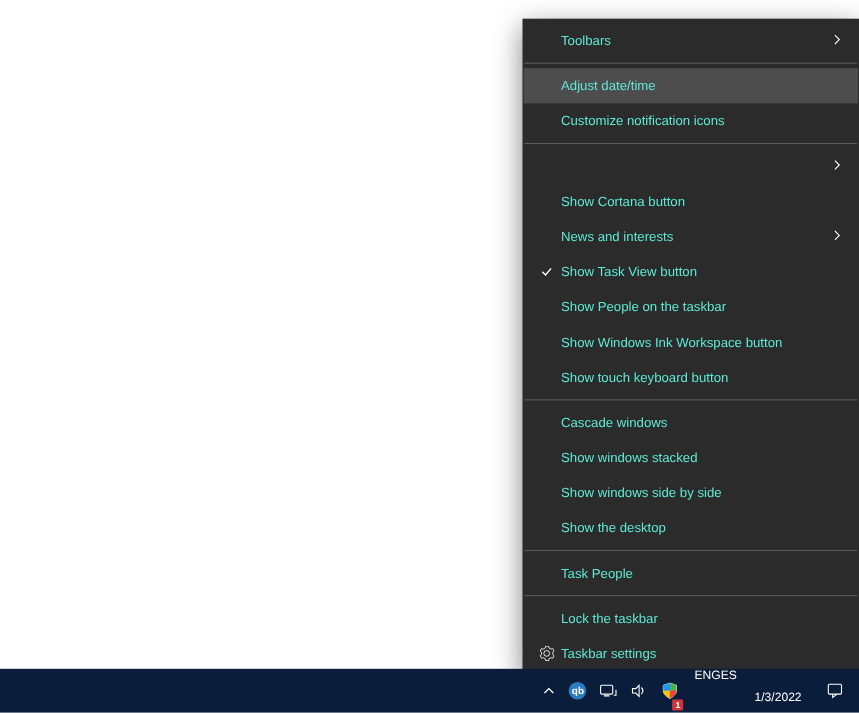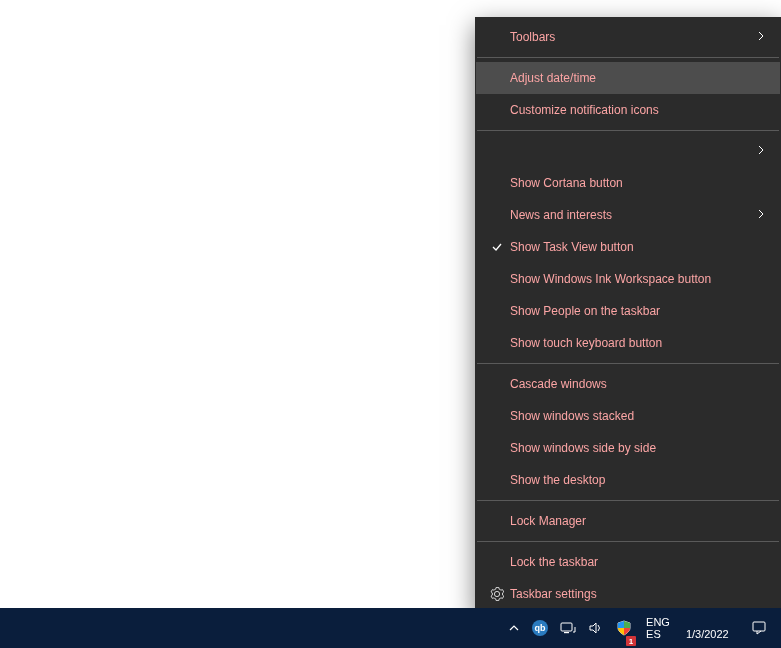--- a/index.html
+++ b/index.html
@@ -58,21 +58,21 @@
       background: #2a7bbf;
       color: #ffffff;
       font-size: 9px;
       display: flex;
       align-items: center;
       justify-content: center;
       font-weight: bold;
     }
     .lang-stack {
       display: flex;
-      flex-direction: column;
+      flex-direction: row;
       align-items: flex-start;
       justify-content: center;
       height: 100%;
       padding: 0 6px;
       color: #ffffff;
       font-size: 11px;
       line-height: 12px;
     }
     .datetime-stack {
       display: flex;
@@ -87,21 +87,21 @@
     }
     .notif-icon {
       padding: 0 8px;
     }
     .context-menu {
       position: absolute;
       right: 0;
       top: 17px;
       width: 306px;
       background: #2b2b2b;
-      color: #fca5a5;
+      color: #5eead4;
       font-size: 12px;
       padding: 4px 1px;
       box-shadow: 0 8px 24px rgba(0,0,0,0.5);
     }
     .menu-item {
       display: flex;
       align-items: center;
       height: 32px;
       padding: 0 14px 0 12px;
       cursor: default;
@@ -217,30 +217,30 @@
     <span class="menu-check">
       <svg width="12" height="12" viewBox="0 0 12 12">
           <path d="M2 6 L5 9 L10 3" stroke="#ffffff" stroke-width="1.3" fill="none"></path>
         </svg>
     </span>
     <span class="menu-label">Show Task View button</span>
   </div>
 
   <div class="menu-item">
     <span class="menu-check"></span>
+    <span class="menu-label">Show People on the taskbar</span>
+  </div>
+
+  <div class="menu-item">
+    <span class="menu-check"></span>
     <span class="menu-label">Show Windows Ink Workspace button</span>
   </div>
 
   <div class="menu-item">
     <span class="menu-check"></span>
-    <span class="menu-label">Show People on the taskbar</span>
-  </div>
-
-  <div class="menu-item">
-    <span class="menu-check"></span>
     <span class="menu-label">Show touch keyboard button</span>
   </div>
   <div class="menu-separator"></div>
 
   <div class="menu-item">
     <span class="menu-check"></span>
     <span class="menu-label">Cascade windows</span>
   </div>
 
   <div class="menu-item">
@@ -254,21 +254,21 @@
   </div>
 
   <div class="menu-item">
     <span class="menu-check"></span>
     <span class="menu-label">Show the desktop</span>
   </div>
   <div class="menu-separator"></div>
 
   <div class="menu-item">
     <span class="menu-check"></span>
-    <span class="menu-label">Lock Manager</span>
+    <span class="menu-label">Task People</span>
   </div>
   <div class="menu-separator"></div>
 
   <div class="menu-item">
     <span class="menu-check"></span>
     <span class="menu-label">Lock the taskbar</span>
   </div>
 
   <div class="menu-item">
     <span class="menu-icon">

